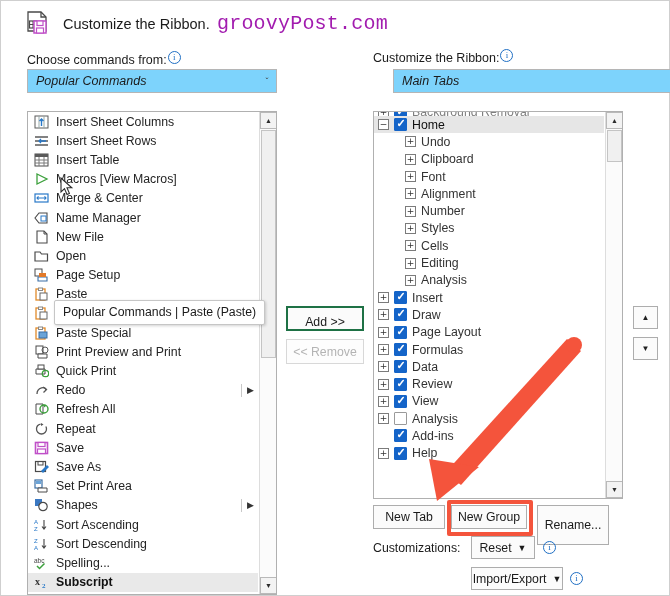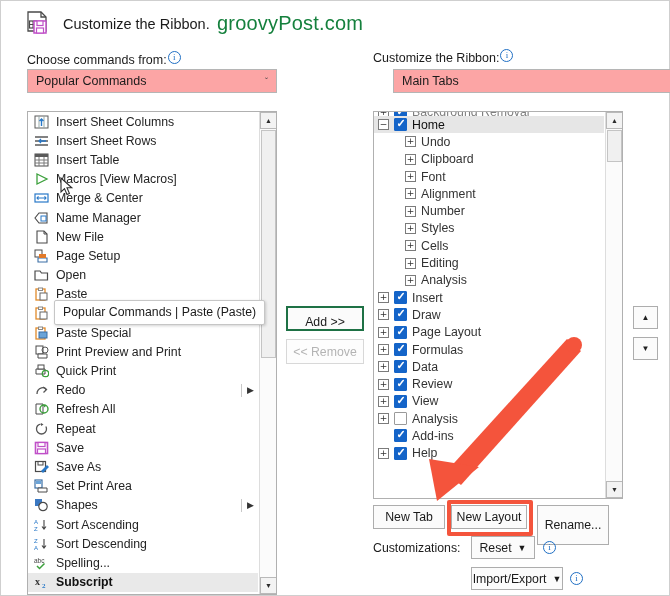--- a/index.html
+++ b/index.html
@@ -19,40 +19,40 @@
 
   
   .hdr {
     position: absolute; left: 22px; top: 8px;
     display: flex; align-items: center; gap: 10px;
   }
   .hdr-title { font-size: 14.5px; color: #1a1a1a; }
   .ribbon-icon { width: 30px; height: 30px; position: relative; }
   .watermark {
     position: absolute; left: 216px; top: 11px;
-    font-family: Liberation Sans, sans-serif;
-    font-size: 20px; color: #15803d; letter-spacing: .2px;
+    font-family: Liberation Mono, monospace;
+    font-size: 20px; color: #a21caf; letter-spacing: .2px;
   }
 
   
   .col-label {
     position: absolute; font-size: 12.5px; color: #1b1b1b;
   }
   .info-i {
     display: inline-block; width: 13px; height: 13px;
     border: 1px solid #1f6fc4; border-radius: 50%;
     color: #1f6fc4; font-size: 9px; line-height: 11px;
     text-align: center; font-family: "Liberation Serif", serif;
     vertical-align: top; margin-left: 1px; position: relative; top: -2px;
   }
   .combo {
     position: absolute; height: 24px;
-    border: 1px solid #b5b5b5; background: #fca5a5;
+    border: 1px solid #b5b5b5; background: #7dd3fc;
     display: flex; align-items: center; padding: 0 6px 0 8px;
-    font-size: 12.5px; color: #1b1b1b;
+    font-size: 12.5px; color: #1b1b1b; font-style: italic;
   }
   .combo .cv { flex: 1; }
   .combo .chev { font-size: 9px; color: #444; padding-right: 2px; }
 
   
   .listbox {
     position: absolute; background: #ffffff;
     border: 1px solid #b0b0b0; overflow: hidden;
   }
   .lb-inner { position: absolute; inset: 0 18px 0 0; overflow: hidden; }
@@ -255,34 +255,34 @@
             <svg width="15" height="14">
               <path d="M3,1 h7 l3,3 v9 h-10 z" fill="#fff" stroke="#4a4a4a" stroke-width="1.1"></path>
               <path d="M10,1 v3 h3" fill="none" stroke="#4a4a4a"></path>
             </svg>
           </span>
           <span>New File</span>
         </div>
         <div class="row">
           <span class="ico">
             <svg width="15" height="14">
+              <path d="M1,3 h5 l1.5,2 h6 v7 h-12.5 z" fill="none" stroke="#4a4a4a" stroke-width="1.2"></path>
+            </svg>
+          </span>
+          <span>Open</span>
+        </div>
+        <div class="row">
+          <span class="ico">
+            <svg width="15" height="14">
               <rect x="1" y="1" width="7" height="7" fill="#fff" stroke="#4a4a4a"></rect>
               <path d="M4,9 h9 v4 h-9z" fill="#fff" stroke="#3a6ea5" stroke-width="1.1"></path>
               <rect x="5" y="5" width="7" height="4" fill="#e27a2a"></rect>
             </svg>
           </span>
           <span>Page Setup</span>
-        </div>
-        <div class="row">
-          <span class="ico">
-            <svg width="15" height="14">
-              <path d="M1,3 h5 l1.5,2 h6 v7 h-12.5 z" fill="none" stroke="#4a4a4a" stroke-width="1.2"></path>
-            </svg>
-          </span>
-          <span>Open</span>
         </div>
         <div class="row">
           <span class="ico">
             <svg width="15" height="14">
               <rect x="2" y="2" width="9" height="11" fill="#fff" stroke="#e08a2a" stroke-width="1.3"></rect>
               <rect x="4.5" y="1" width="4" height="2.5" fill="#fff" stroke="#888"></rect>
               <rect x="6" y="6" width="7" height="7" fill="#fff" stroke="#666"></rect>
             </svg>
           </span>
           <span>Paste</span>
@@ -571,21 +571,21 @@
     <span>▲</span>
   </div>
   <div class="nudge" style="left:632px; top:336px;">
     <span>▼</span>
   </div>
 
   <div class="btn" style="left:372px; top:504px; width:72px; height:24px;">
     <span>New Tab</span>
   </div>
   <div class="btn" style="left:450px; top:504px; width:76px; height:24px;">
-    <span>New Layout</span>
+    <span>New Group</span>
   </div>
   <div class="btn" style="left:536px; top:504px; width:72px; height:40px;">
     <span>Rename...</span>
   </div>
 
   <div class="cust-label" style="left:372px; top:540px;">Customizations:</div>
   <div class="btn" style="left:470px; top:535px; width:64px; height:23px;">
     <span>Reset</span>
     <span class="cv">▼</span>
   </div>

